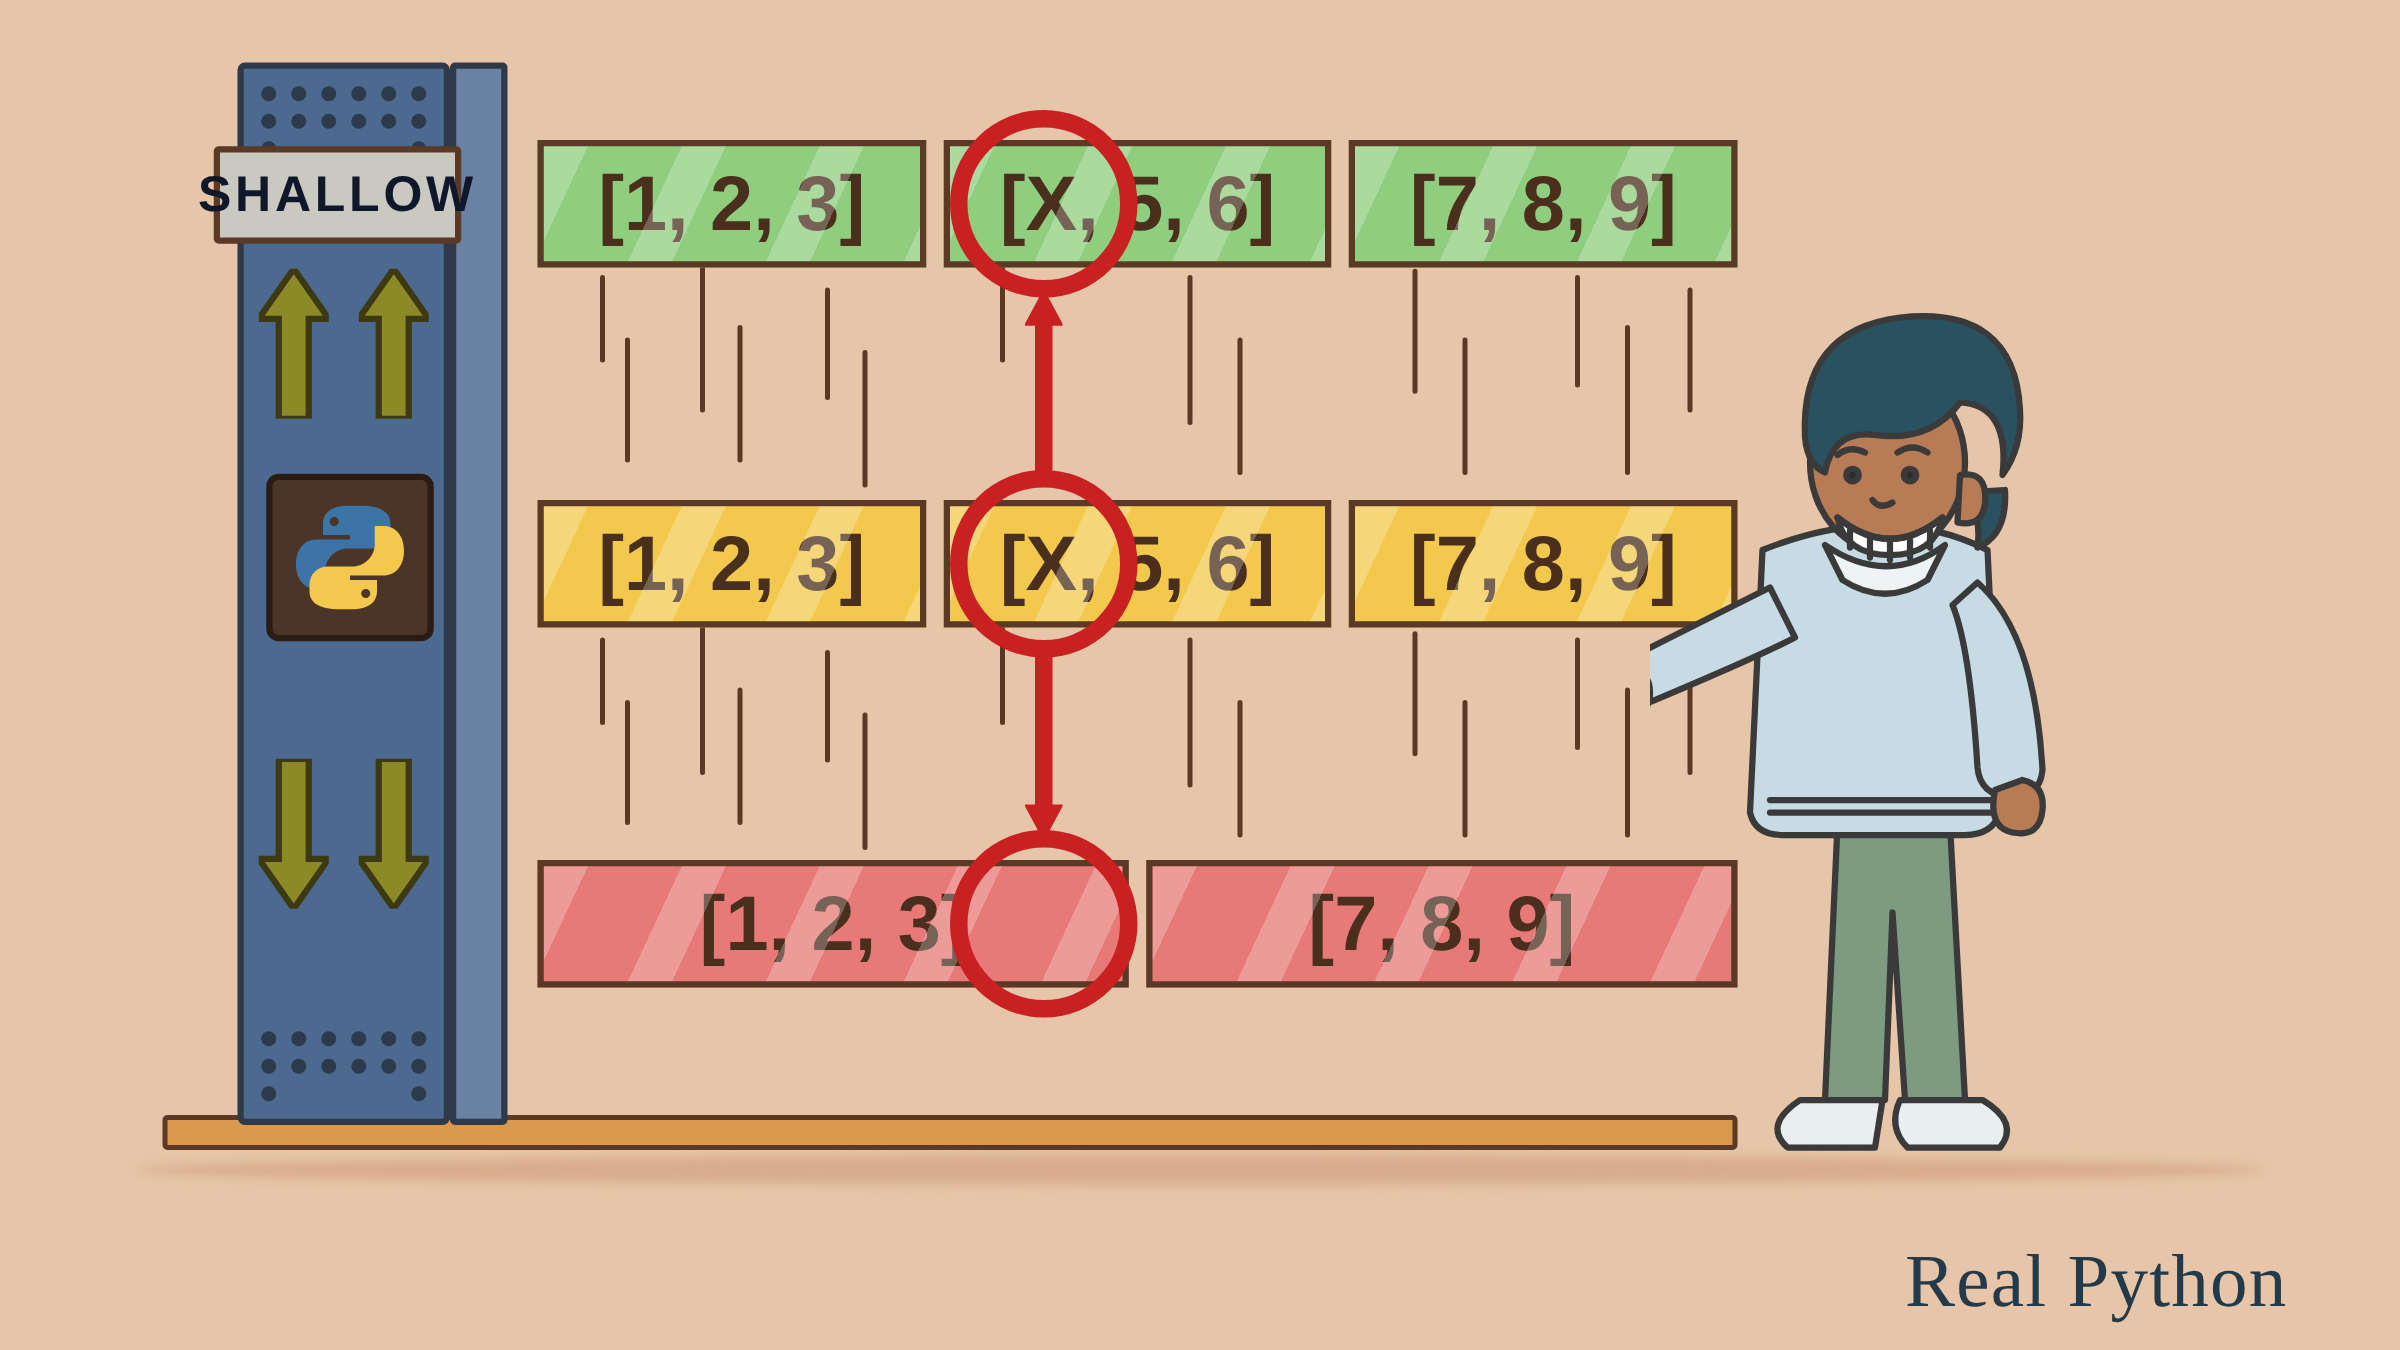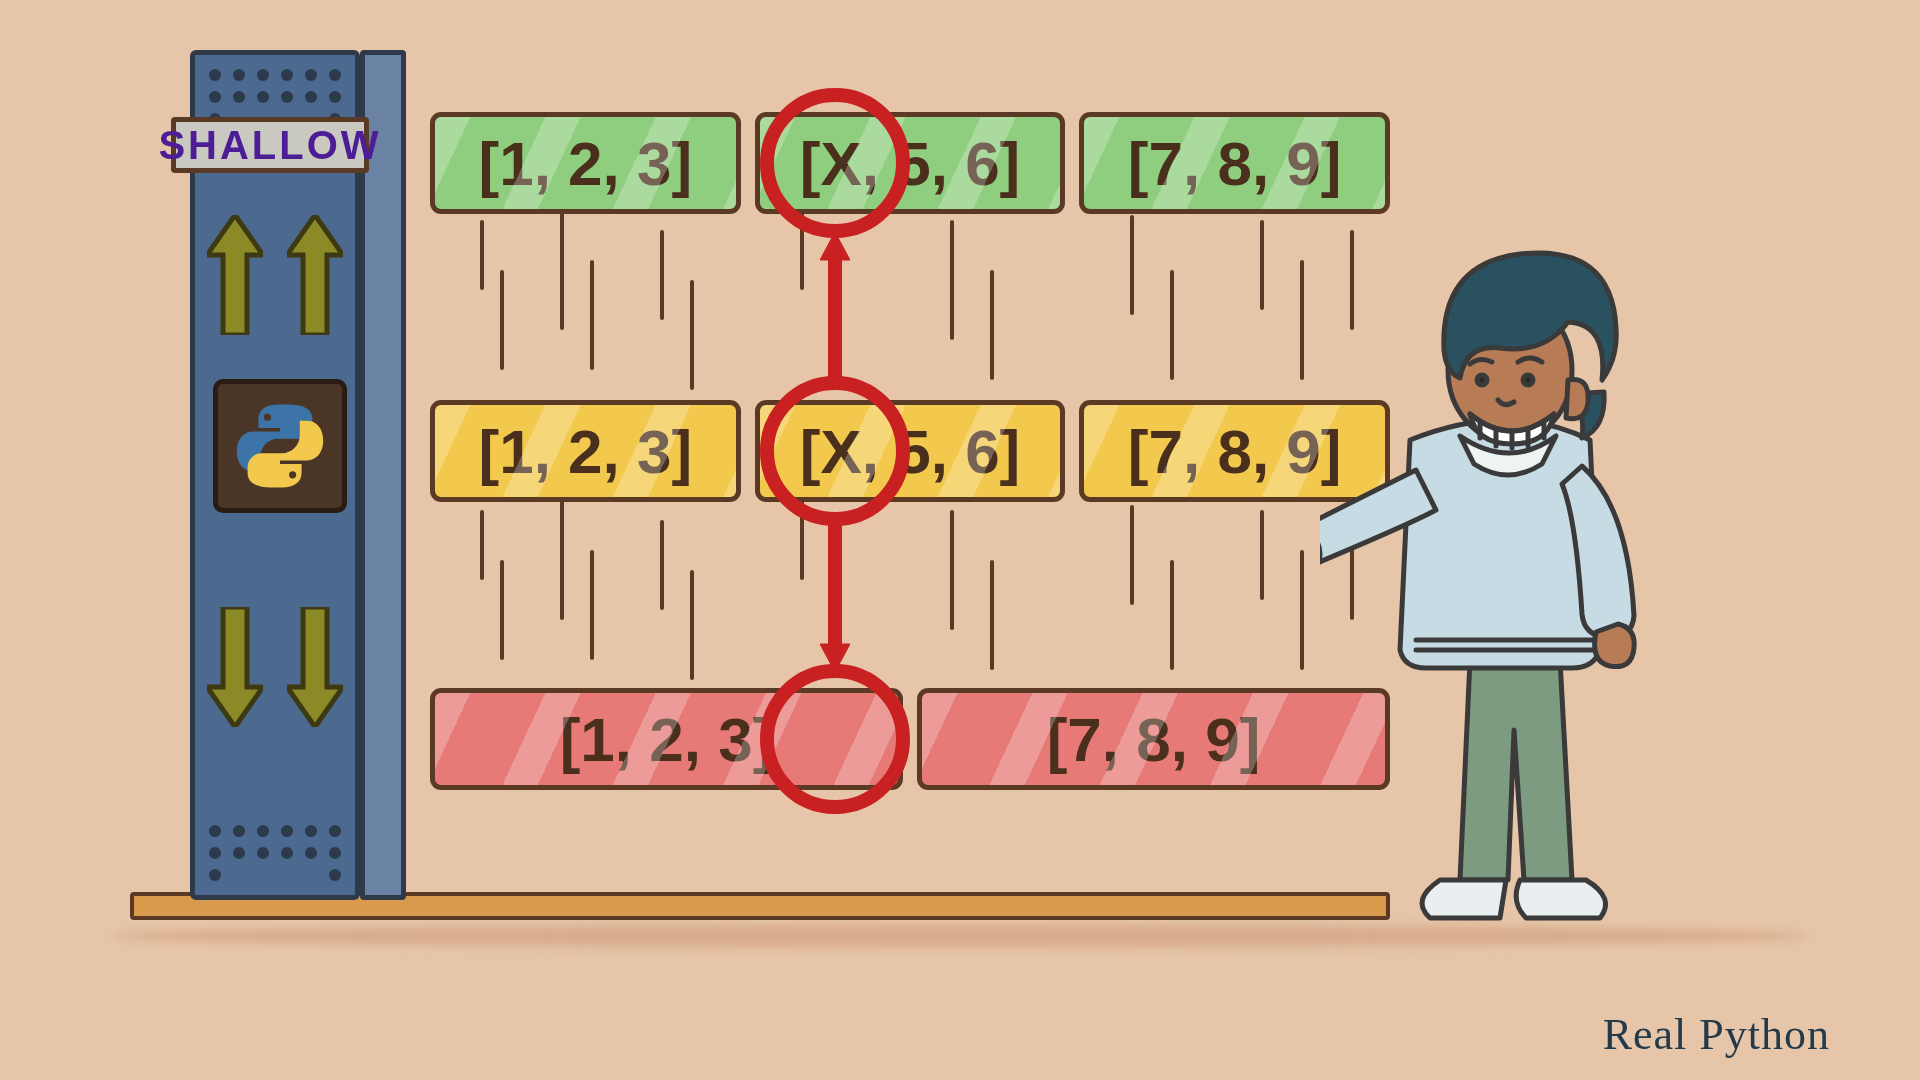--- a/index.html
+++ b/index.html
@@ -57,26 +57,26 @@
   }
   .dot-grid span {
     width: 12px; height: 12px; border-radius: 50%;
     background: #2c3a4c;
   }
   .dot-top { top: 14px; }
   .dot-bottom { bottom: 14px; }
   .label-tag {
     position: absolute;
     left: -24px; right: -14px;
-    height: 56px;
+    height: 78px;
     background: #c9c9c2;
     border: 5px solid #5b3a25;
     display: flex; align-items: center; justify-content: center;
     font-weight: 900;
-    color: #4c1d95;
+    color: #0f172a;
     font-size: 40px;
     letter-spacing: 3px;
     border-radius: 4px;
   }
   .tag-shallow { top: 62px; }
   .tag-deep    { top: 700px; }
   .arrow-block {
     position: absolute;
     left: 0; right: 0;
     display: flex; justify-content: center; gap: 24px;
@@ -115,21 +115,21 @@
     height: 102px;
     display: flex;
     gap: 14px;
   }
   .row-top { top: 52px; }
   .row-mid { top: 340px; }
   .row-bot { top: 628px; }
   .cell {
     flex: 1;
     border: 5px solid #5b3a25;
-    border-radius: 11px;
+    border-radius: 0;
     display:flex; align-items:center; justify-content:center;
     font-weight: 900;
     font-size: 62px;
     color: #4a2f1d;
     position: relative;
     overflow: hidden;
   }
   .cell::after{
     content:"";
     position:absolute; inset:0;
@@ -183,21 +183,21 @@
     height: 720px;
   }
 
   
   .brand {
     position:absolute;
     right: 90px;
     bottom: 20px;
     font-family: "Brush Script MT", "Segoe Script", cursive;
     color: #223a4a;
-    font-size: 44px;
+    font-size: 60px;
     letter-spacing: 1px;
   }
 </style>
 </head>
 <body>
 
 <div class="stage">
 
   <div class="shelf-shadow"></div>
   <div class="shelf-base"></div>

